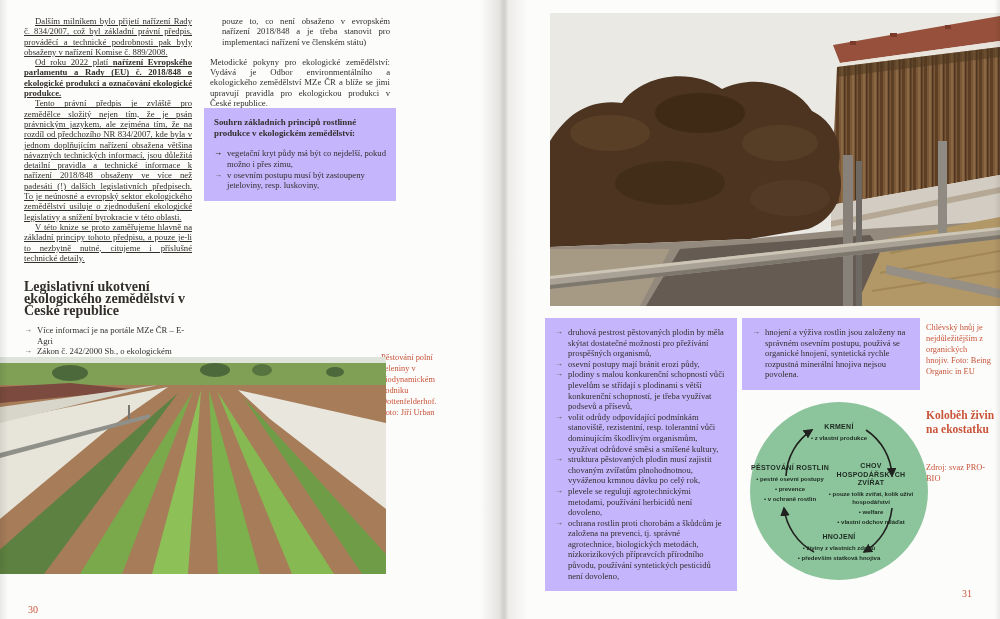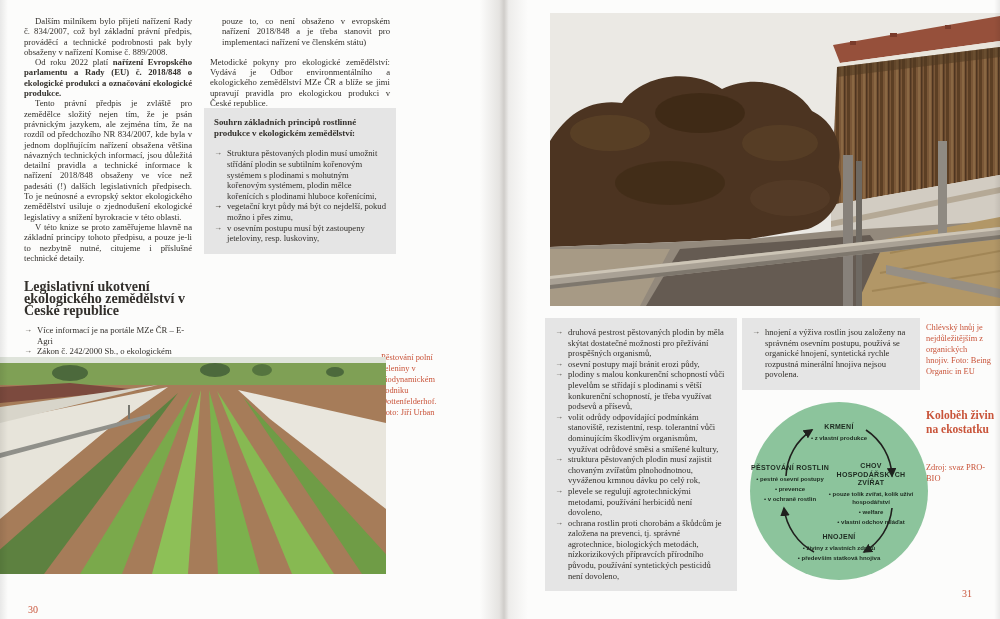--- a/index.html
+++ b/index.html
@@ -1,28 +1,28 @@
 <!DOCTYPE html>
 <html><head>
 <meta charset="utf-8">
 <style>
   html,body{margin:0;padding:0;background:#ffffff;}
   .spread{position:relative;width:1000px;height:619px;background:#fcfcfb;overflow:hidden;
           font-family:"Liberation Serif",serif;color:#33302c;}
   
   .jp{font-size:8.7px;line-height:10.3px;text-align:justify;margin:0 6px;}
-  .ind{text-indent:11px;}
+  .ind{text-indent:11px;text-decoration:underline;}
   .subhead{font-size:14px;font-weight:bold;line-height:12px;margin:18px 6px 8px;}
   .alist{list-style:none;margin:0;padding:0;font-size:8.7px;line-height:10.4px;}
   .alist li{position:relative;padding-left:13px;margin:0;text-align:left;}
   .alist .am{position:absolute;left:0;top:0;font-size:8px;color:#55504a;}
   .cont{padding-left:12px;}
   .title{font-family:"Liberation Sans",sans-serif;font-weight:700;font-size:19.5px;
          line-height:21px;color:#d94e36;margin:24px 2px 12px 6px;letter-spacing:-0.3px;}
-  .pinkbox{background:#e5e5e5;padding:9px 10px 10px;}
+  .pinkbox{background:#c4b5fd;padding:9px 10px 10px;}
   .pinkbox h4{font-size:8.9px;font-weight:bold;line-height:11px;margin:0 0 9px;}
   .pinkbox .alist{font-size:8.6px;line-height:10.6px;}
   .caption{position:absolute;font-size:8.4px;line-height:11px;color:#c9543a;}
   .pagenum{position:absolute;font-size:10px;color:#c9543a;}
   
   .col1{position:absolute;left:18px;top:16px;width:180px;}
   .col2{position:absolute;left:204px;top:16px;width:192px;}
   .col2 .mp{margin-top:10px;}
   .cap-left{left:381px;top:352px;width:72px;}
   .photo-left{position:absolute;left:0;top:357px;width:386px;height:217px;}
@@ -71,21 +71,21 @@
       <li><span class="am">→</span><span>Zákon č. 242/2000 Sb., o ekologickém zemědělství a o změně zákona č. 368/1992 Sb., o správních poplatcích, ve znění pozdějších předpisů (tento český zákon o ekologickém zemědělství upravuje</span></li>
     </ul>
   </div>
 
   <div class="col2">
     <div class="jp cont">pouze to, co není obsaženo v evropském nařízení 2018/848 a je třeba stanovit pro implementaci nařízení ve členském státu)</div>
     <p class="jp mp">Metodické pokyny pro ekologické zemědělství: Vydává je Odbor environmentálního a ekologického zemědělství MZe ČR a blíže se jimi upravují pravidla pro ekologickou produkci v České republice.</p>
     <div class="pinkbox">
       <h4>Souhrn základních principů rostlinné produkce v ekologickém zemědělství:</h4>
       <ul class="alist">
-        <li><span class="am">→</span><span>Struktura pěstovaných plodin musí umožnit střídání plodin se subtilním kořenovým systémem s plodinami s mohutným kořenovým systémem, plodin mělce kořenících s plodinami hluboce kořenícími,</span></li>
+        <li><span class="am">→</span></li>
         <li><span class="am">→</span></li>
         <li><span class="am">→</span><span>vegetační kryt půdy má být co nejdelší, pokud možno i přes zimu,</span></li>
         <li><span class="am">→</span><span>v osevním postupu musí být zastoupeny jeteloviny, resp. luskoviny,</span></li>
       </ul>
     </div>
   </div>
 
   <div class="caption cap-left">Pěstování polní zeleniny v biodynamickém podniku Dottenfelderhof. Foto: Jiří Urban</div>
 
   <div class="photo-left">

